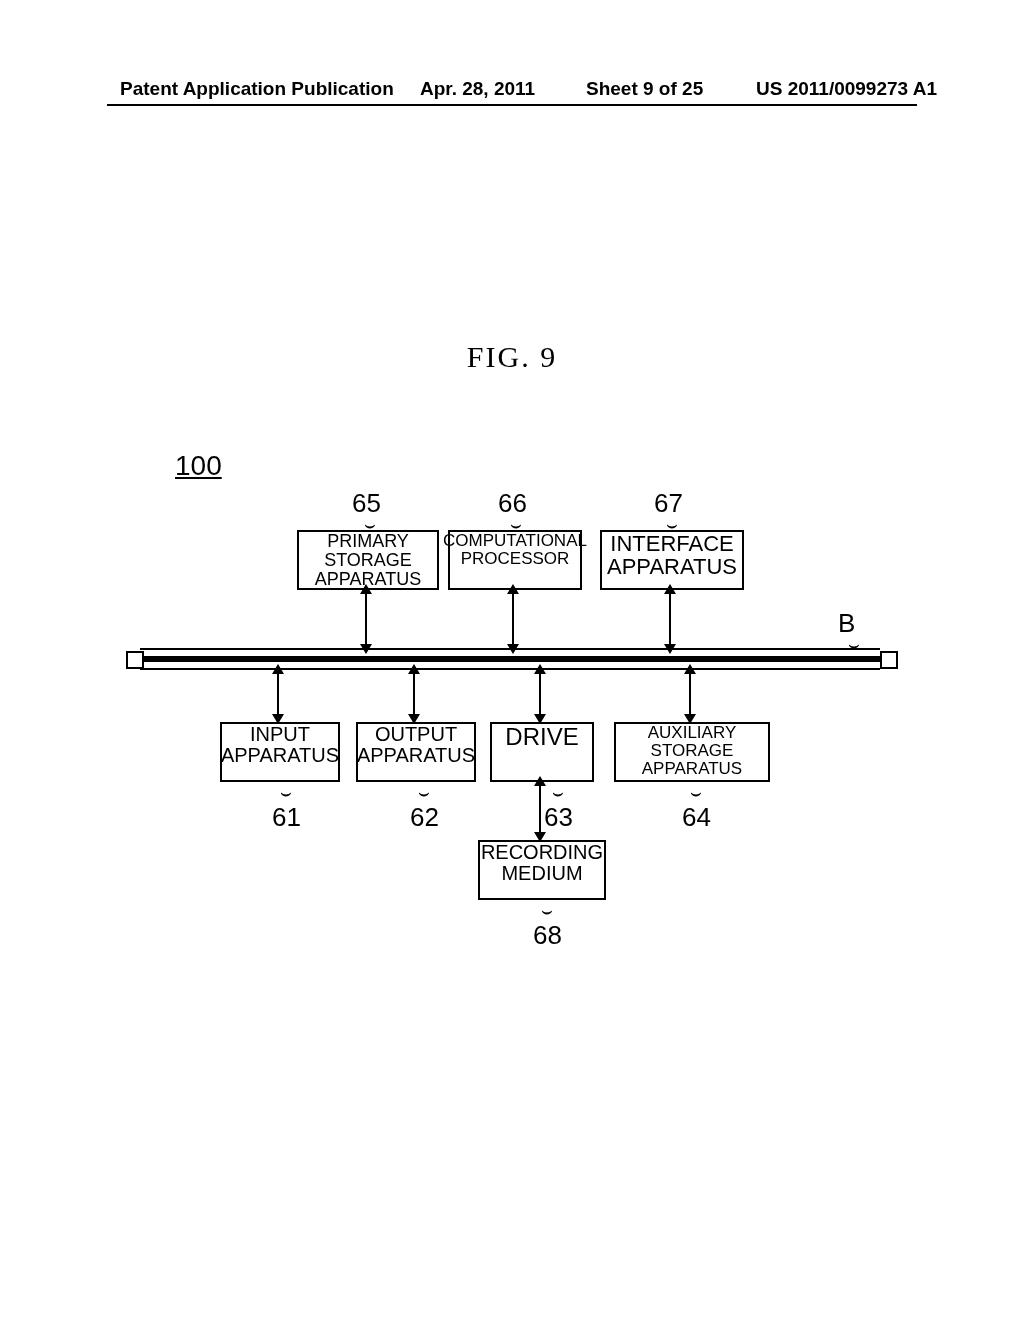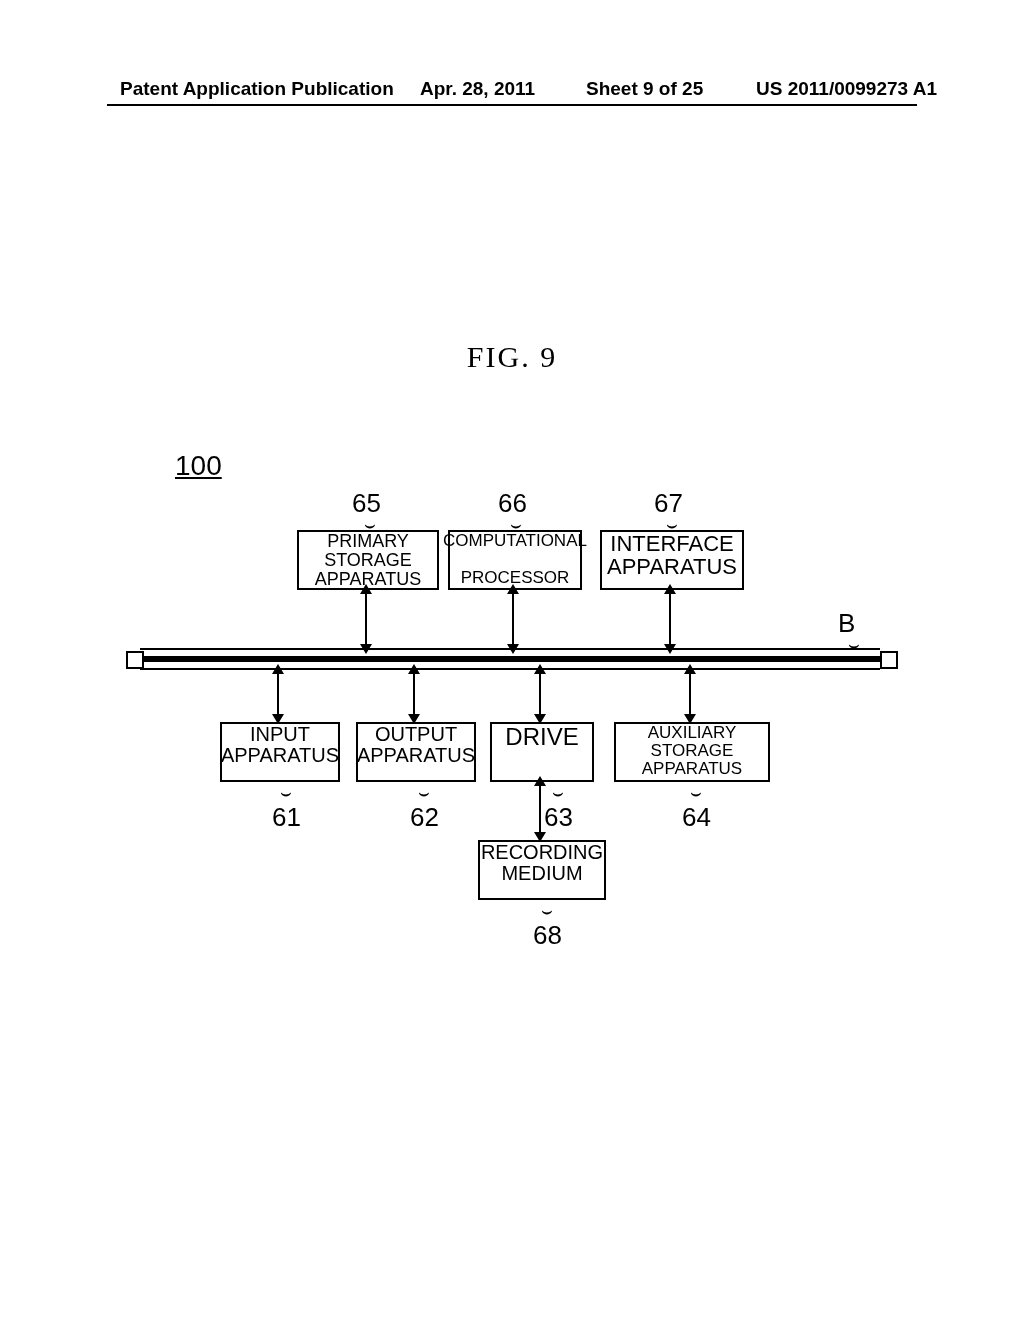--- a/index.html
+++ b/index.html
@@ -62,21 +62,21 @@
     justify-content: flex-start;
     flex-direction: column;
     font-family: "Arial Narrow", Arial, sans-serif;
     line-height: 1.05;
     background: #fff;
   }
   .box .line { display:block; }
 
   
   .b65 { top: 90px; left: 177px; width: 138px; height: 56px; font-size: 18px; }
-  .b66 { top: 90px; left: 328px; width: 130px; height: 56px; font-size: 17px; gap: 19px; }
+  .b66 { top: 90px; left: 328px; width: 130px; height: 56px; font-size: 17px; }
   .b67 { top: 90px; left: 480px; width: 140px; height: 56px; font-size: 22px; }
 
   
   .bus-core {
     position: absolute;
     top: 216px; left: 20px; width: 740px; height: 6px;
     background: #000;
   }
   .bus-top {
     position: absolute;

